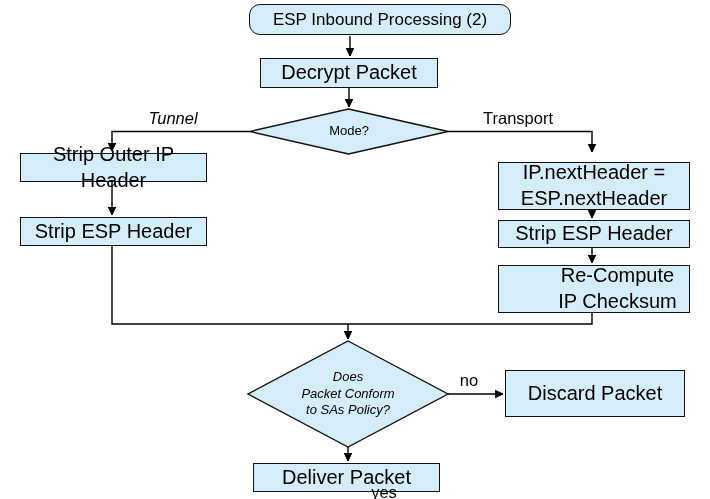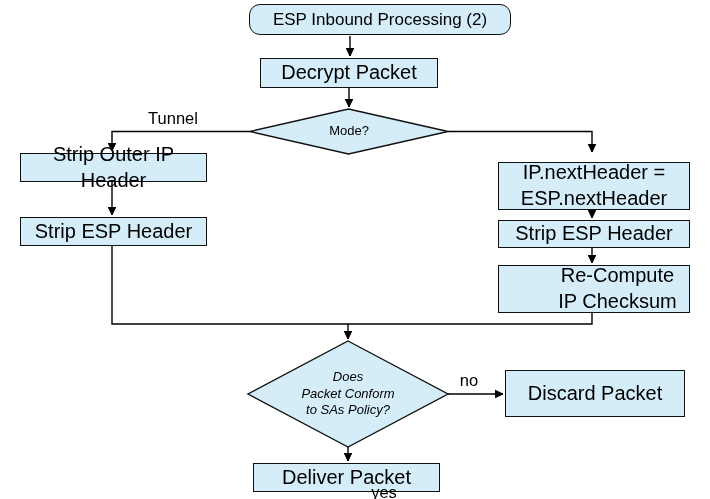--- a/index.html
+++ b/index.html
@@ -106,20 +106,21 @@
 IP Checksum</div>
 
   <div class="dlabel" style="left:248px; top:341px; width:200px; height:106px;font-style:italic;">Does
 Packet Conform
 to SAs Policy?</div>
 
   <div class="node" style="left:253px; top:463px; width:187px; height:29px;">Deliver Packet</div>
 
   <div class="node" style="left:505px; top:370px; width:180px; height:47px;">Discard Packet</div>
 
-  <div class="elabel" style="left:133px; top:109px; width:80px;">Tunnel</div>
+  <div class="elabel" style="left:133px; top:109px; width:80px;font-style:italic;">Tunnel</div>
 
+  <div class="elabel" style="left:473px; top:109px; width:90px;">Transport</div>
 
   <div class="elabel" style="left:449px; top:371px; width:40px;">no</div>
 
   <div class="elabel" style="left:362px; top:439px; width:44px;margin-top:44px;">yes</div>
 
 </div>
 
 </body></html>

